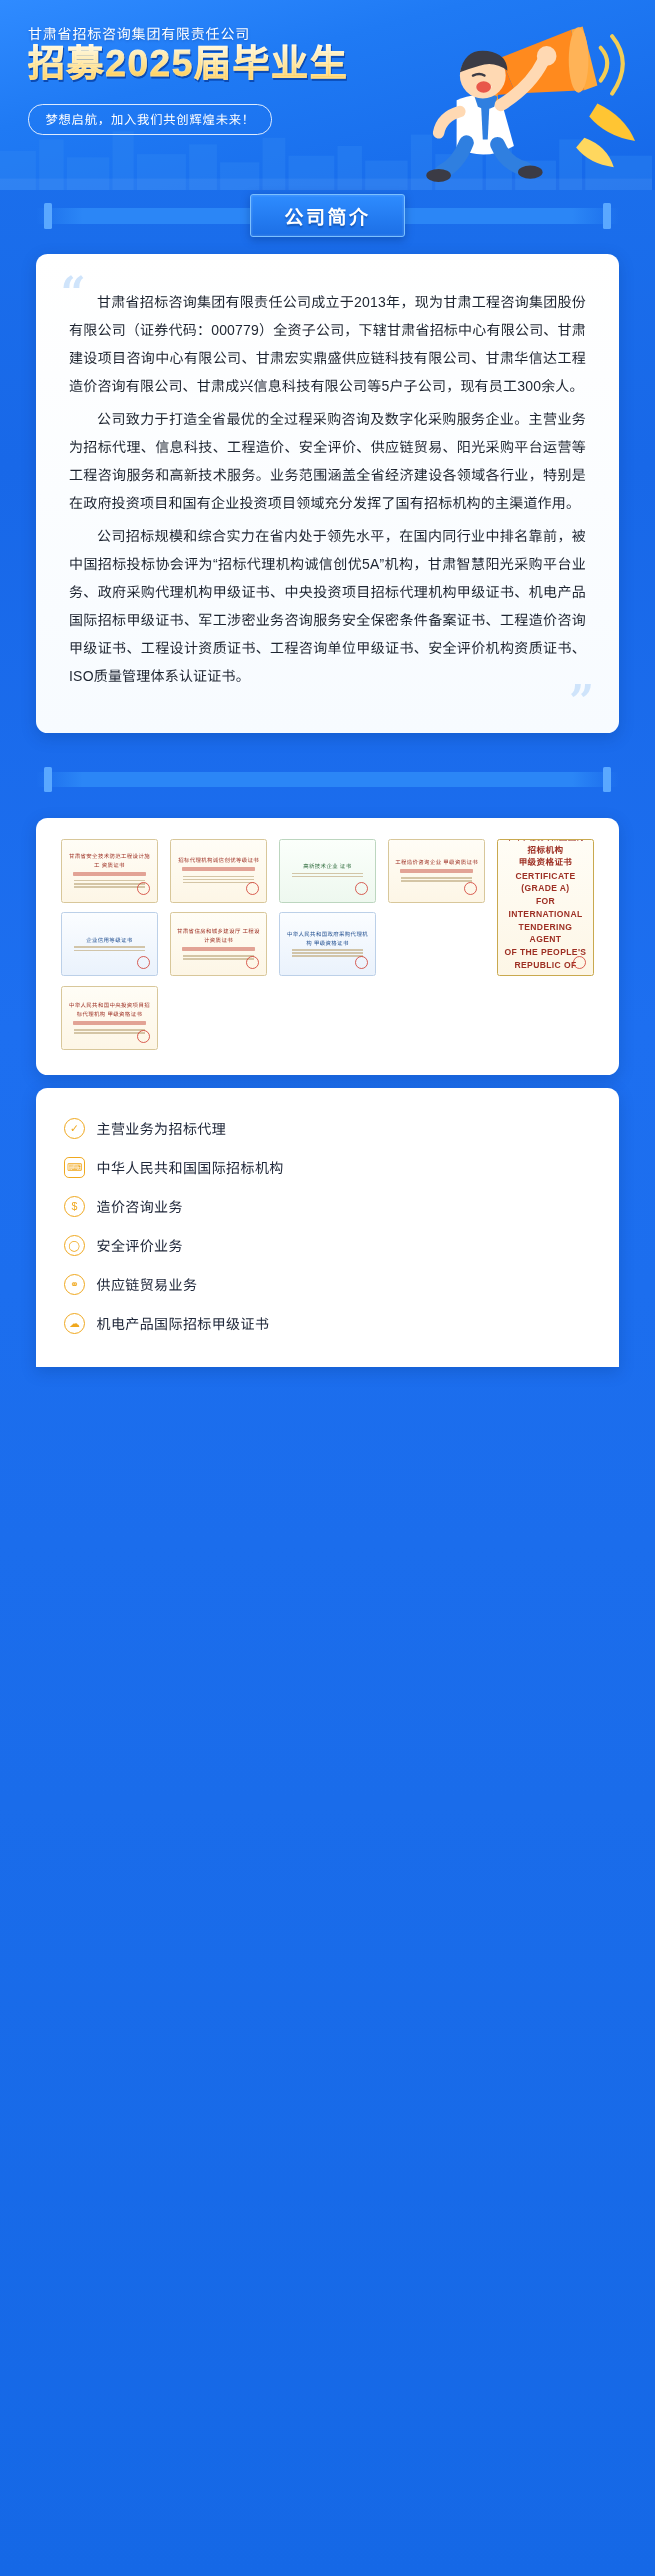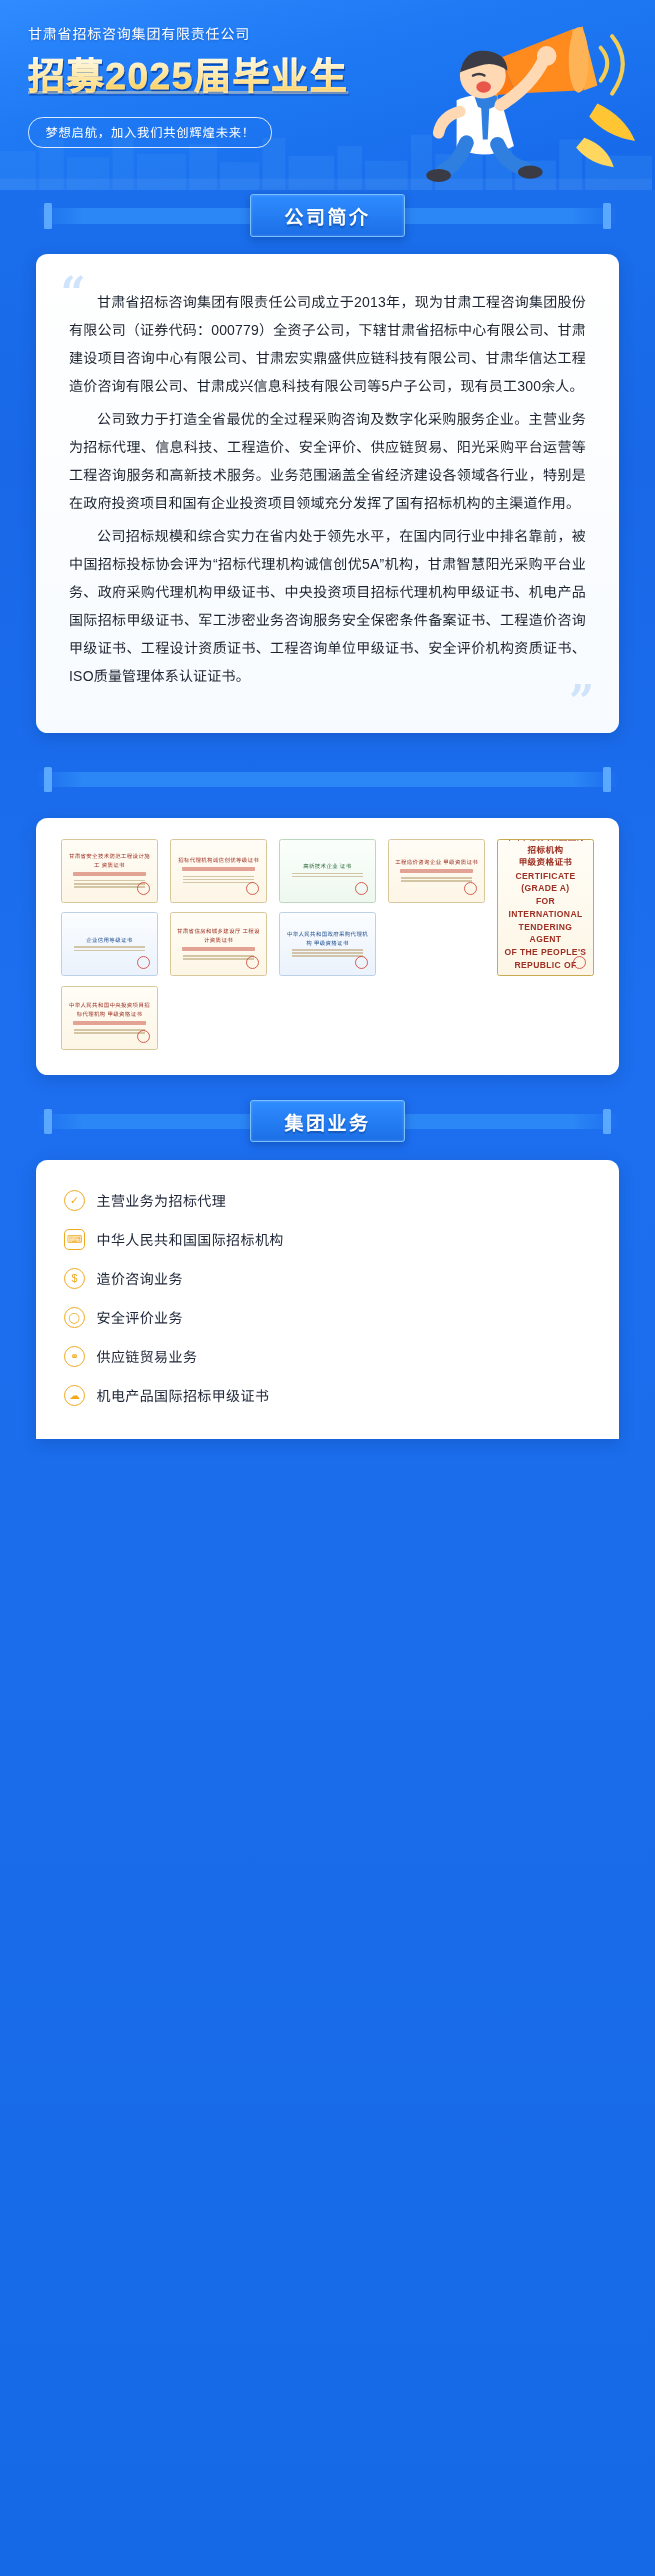--- a/index.html
+++ b/index.html
@@ -35,33 +35,31 @@
     padding: 23px 0 0 28px;
   }
   .hero-company {
     color: #ffffff;
     font-size: 14px;
     letter-spacing: 0.8px;
     font-weight: 400;
     text-shadow: 0 0.8px 2.5px rgba(0,40,120,.35);
   }
   .hero-title {
-    margin-top: 13px;
     font-size: 37px;
     font-weight: 900;
     letter-spacing: 1.6px;
     color: #ffe9a8;
     background: linear-gradient(180deg, #fff9e0 0%, #ffe08a 52%, #ffc43c 100%);
     -webkit-background-clip: text;
     background-clip: text;
     color: transparent;
     -webkit-text-stroke: 0.8px rgba(255,255,255,.25);
     filter: drop-shadow(1.6px 2.5px 0 #0b4bb5);
     line-height: 1.15;
-    text-decoration: underline;
   }
   .hero-sub {
     margin-top: 18px;
     display: inline-block;
     border: 1.2px solid rgba(255,255,255,.85);
     border-radius: 14.7px;
     padding: 5.7px 16.4px;
     color: #ffffff;
     font-size: 12.3px;
     letter-spacing: 0.8px;
@@ -435,24 +433,20 @@
         <div class="c-lines">
             <i></i>
             <i></i>
           </div>
         <div class="c-seal"></div>
       </div>
 
     </div>
   </div>
 
-  <div class="section-head" style="margin-top:21px">
-    <div class="head-bar"></div>
-    <div class="head-plate">集团业务</div>
-  </div>
 
   <div class="biz-card">
 
     <div class="biz-item">
       <span class="biz-ico">✓</span>
       <span class="biz-txt">主营业务为招标代理</span>
     </div>
 
     <div class="biz-item">
       <span class="biz-ico sq">⌨</span>

